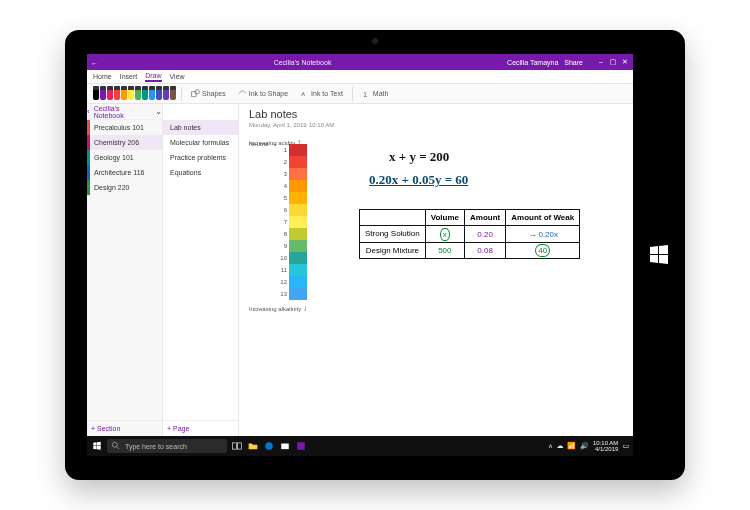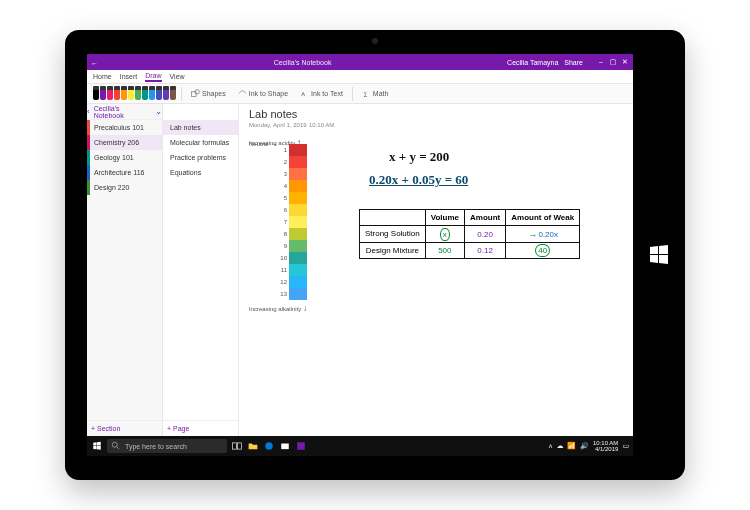--- a/index.html
+++ b/index.html
@@ -241,21 +241,21 @@
           </tr>
           <tr>
             <td class="rowlbl">Strong Solution</td>
             <td><span class="circ c-green">x</span></td>
             <td class="c-purple">0.20</td>
             <td><span class="arrg">→</span><span class="c-blue">0.20x</span></td>
           </tr>
           <tr>
             <td class="rowlbl">Design Mixture</td>
             <td class="c-green">500</td>
-            <td class="c-purple">0.12</td>
+            <td class="c-purple">0.08</td>
             <td><span class="circ c-green">40</span></td>
           </tr>
         </tbody>
           </table>
       </div>
     </div>
 
     <div class="taskbar">
       <span class="ticon">
         <svg viewBox="0 0 24 24">

